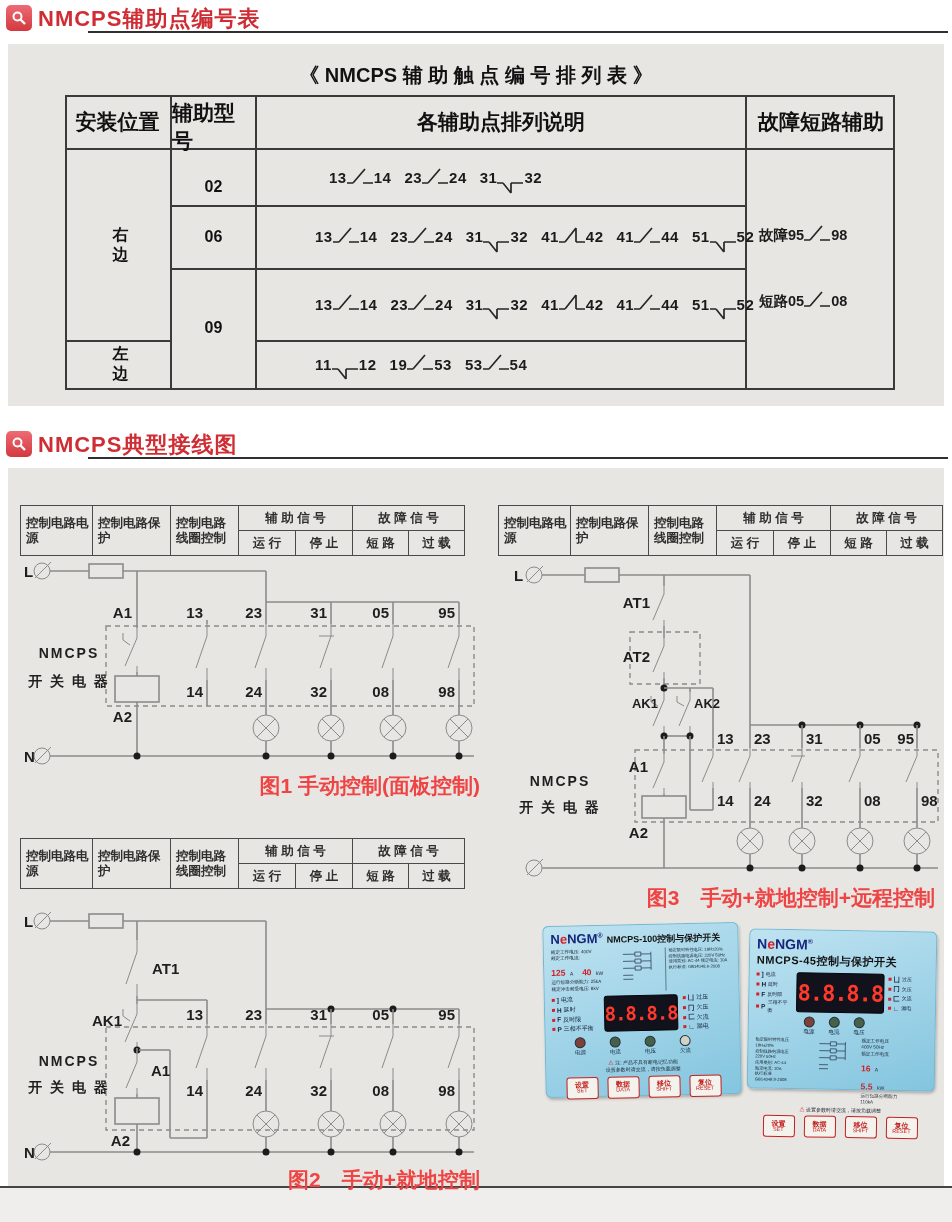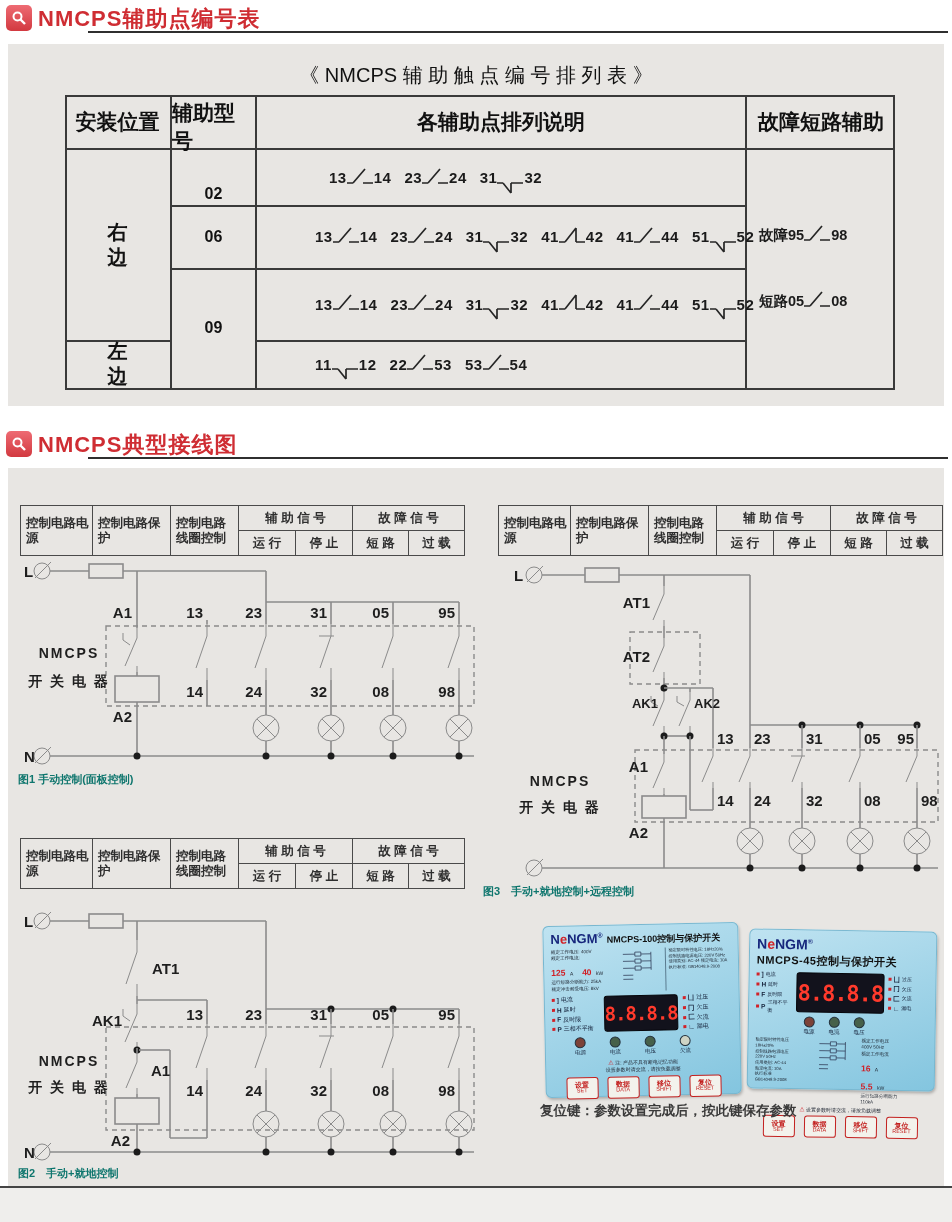--- a/index.html
+++ b/index.html
@@ -7,40 +7,40 @@
        font-family:"Liberation Sans",sans-serif;color:#222;overflow:hidden}
   .abs{position:absolute}
   .panel{position:absolute;left:8px;width:936px;background:#e8e6e3}
   .mag{position:absolute;width:26px;height:26px;border-radius:5px;
        background:linear-gradient(180deg,#ee6b73,#d23940);display:flex;align-items:center;justify-content:center}
   .redhead{position:absolute;font-size:22px;font-weight:bold;color:#cf2d33;letter-spacing:1px;white-space:nowrap}
   .rule{position:absolute;height:2px;background:#2f2f2f}
   .tline{position:absolute;background:#3a3a3a}
   .cell{position:absolute;display:flex;align-items:center;justify-content:center;font-weight:bold;color:#111}
   .th{font-size:21px}
-  .poscell span{width:22px;text-align:center;font-size:20px;line-height:1.25}
+  .poscell span{width:22px;text-align:right;font-size:16px;line-height:1.25}
   .model{font-size:16px}
   .seq{position:absolute;display:flex;align-items:center;font-weight:bold;font-size:15px;color:#1b1b1b}
   .seq .cn{letter-spacing:.5px}
   .seq .sp{width:13px}
   .cg{width:27px;height:32px;stroke:#262626;fill:none;stroke-width:1.7}
   .faultcell{position:absolute;display:flex;flex-direction:column;justify-content:center;gap:34px;align-items:flex-start;padding-left:12px;box-sizing:border-box}
   .fentry{display:flex;align-items:center;font-weight:bold;font-size:14.5px;color:#1b1b1b}
-  .auxtitle{position:absolute;left:8px;width:936px;text-align:center;font-size:20px;font-weight:normal;color:#111}
+  .auxtitle{position:absolute;left:8px;width:936px;text-align:center;font-size:20px;font-weight:bold;color:#111}
   table.whdr{position:absolute;border-collapse:collapse;table-layout:fixed;font-size:12.5px;font-weight:bold;color:#2e2e2e}
   .whdr td{border:1.6px solid #4a4a4a;text-align:center;padding:1px 2px;line-height:1.15;height:22px}
   .whdr td.lt{text-align:left;padding-left:5px}
   .fig{position:absolute}
   .fig line,.fig path,.fig rect{stroke:#8b8b8b;stroke-width:1.6;fill:none}
   .fig .dbox{stroke-dasharray:5 4;stroke-width:1.4}
   .fig use{stroke:#8b8b8b;fill:none}
   .fig use.dot{fill:#1c1c1c;stroke:none}
   .fig text{fill:#1e1e1e;font-size:15px;font-weight:bold;font-family:"Liberation Sans",sans-serif;stroke:none}
   .fig text.dev{font-size:14px;letter-spacing:2px}
-  .cap{position:absolute;text-align:left;font-size:11px;font-weight:bold;color:#0f766e}
+  .cap{position:absolute;text-align:right;font-size:21px;font-weight:bold;color:#ef4444}
   .prod{position:absolute;border-radius:6px;padding:6px 8px;box-sizing:border-box;
         background:linear-gradient(160deg,#bfe3f1,#83c5df);box-shadow:0 0 0 1px #79b7cf inset, 1px 2px 3px rgba(0,0,0,.25)}
   .phead{display:flex;align-items:baseline;gap:4px;white-space:nowrap}
   .brand{font-weight:bold;color:#16267c;font-size:13px}
   .brand .e{color:#d22228}
   .brand sup{font-size:7px}
   .ptitle{font-size:9px;font-weight:bold;color:#101010}
   .tinytxt{font-size:4.6px;line-height:1.35;color:#1c2430;white-space:pre-line}
   .hlnum{color:#d01f26;font-weight:bold;font-size:8.5px}
   .hlunit{font-size:5px;color:#1c2430}
@@ -133,21 +133,21 @@
 <div class="cell th" style="left:172px;top:95px;width:83px;height:63px">辅助型号</div>
 <div class="cell th" style="left:257px;top:95px;width:488px;height:53px">各辅助点排列说明</div>
 <div class="cell th" style="left:747px;top:95px;width:148px;height:53px">故障短路辅助</div>
 
 <div class="cell poscell" style="left:65px;top:150px;width:105px;height:190px">
     <span>右边</span>
   </div>
 <div class="cell poscell" style="left:65px;top:342px;width:105px;height:44px">
     <span>左边</span>
   </div>
-<div class="cell model" style="left:172px;top:159px;width:83px;height:69px">02</div>
+<div class="cell model" style="left:172px;top:152px;width:83px;height:69px">02</div>
 <div class="cell model" style="left:172px;top:207px;width:83px;height:59px">06</div>
 <div class="cell model" style="left:172px;top:270px;width:83px;height:116px">09</div>
 
 <div class="seq" style="left:257px;top:150px;width:486px;height:55px;padding-left:72px">
   <span class="cn">13</span>
     <svg class="cg">
       <use href="#g-no"></use>
     </svg>
     <span class="cn">14</span>
     <span class="sp"></span>
@@ -237,21 +237,21 @@
     </svg>
     <span class="cn">52</span>
 </div>
 <div class="seq" style="left:257px;top:342px;width:486px;height:44px;padding-left:58px">
   <span class="cn">11</span>
     <svg class="cg">
       <use href="#g-nc"></use>
     </svg>
     <span class="cn">12</span>
     <span class="sp"></span>
-  <span class="cn">22</span>
+  <span class="cn">19</span>
     <svg class="cg">
       <use href="#g-no"></use>
     </svg>
     <span class="cn">53</span>
     <span class="sp"></span>
   <span class="cn">53</span>
     <svg class="cg">
       <use href="#g-no"></use>
     </svg>
     <span class="cn">54</span>
@@ -817,14 +817,13 @@
         <span class="en">SHIFT</span>
       </div>
     <div class="pbtn">
         <span class="cn">复位</span>
         <span class="en">RESET</span>
       </div>
   </div>
 </div>
 
 <div class="notes" style="left:540px;top:1100px;width:408px">
-  <div>复位键：参数设置完成后，按此键保存参数</div>
 </div>
 
 </body></html>

